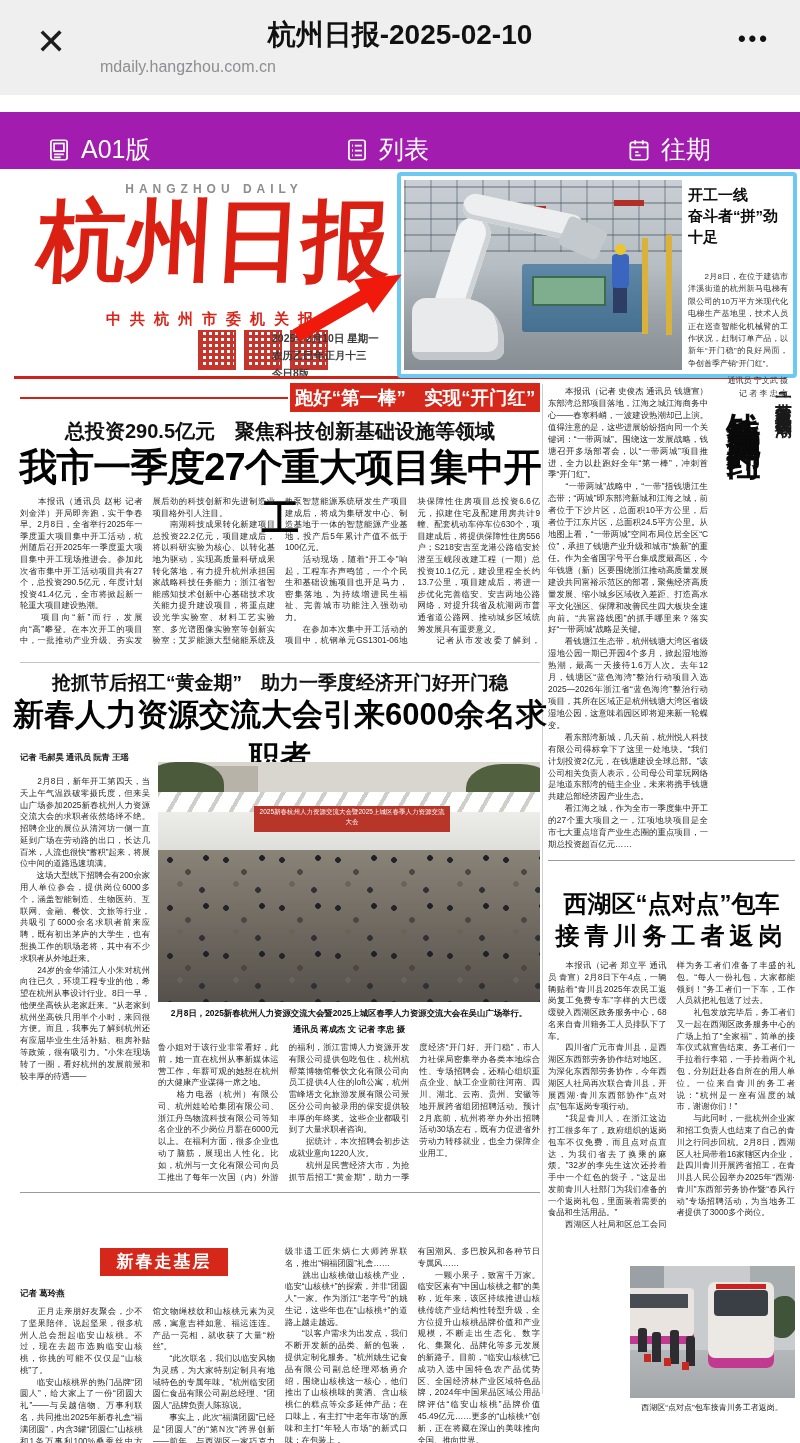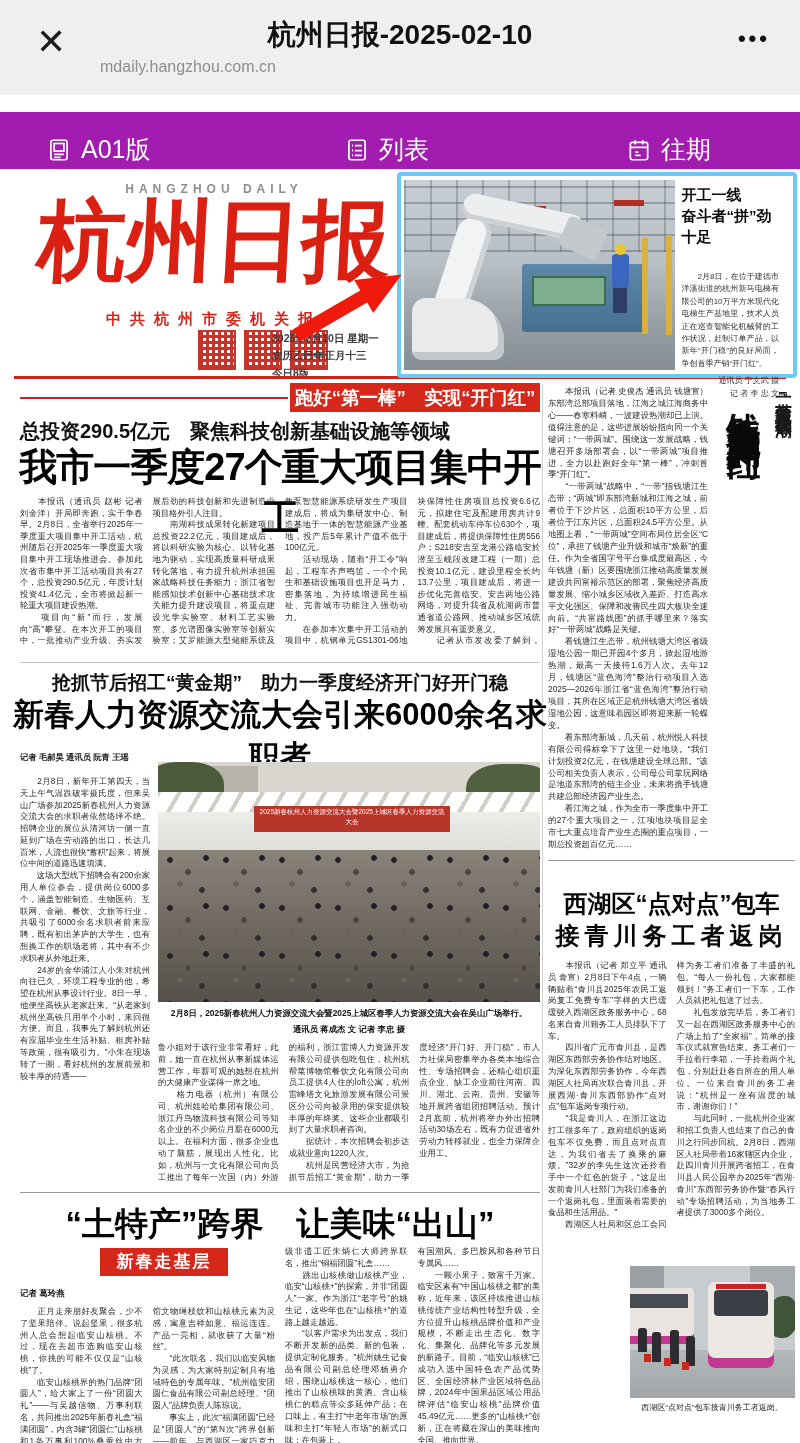--- a/index.html
+++ b/index.html
@@ -44,31 +44,31 @@
   .r-arm1{position:absolute;left:42px;top:36px;width:34px;height:102px;background:#f2f3f4;transform:rotate(18deg);border-radius:16px;box-shadow:inset -5px 0 0 #cfd3d6;}
   .r-arm2{position:absolute;left:58px;top:24px;width:122px;height:26px;background:#eceef0;transform:rotate(12deg);border-radius:12px;box-shadow:inset 0 -5px 0 #cdd1d4;}
   .r-wrist{position:absolute;left:158px;top:42px;width:42px;height:32px;background:#c4c9cd;transform:rotate(24deg);border-radius:5px;}
   .m-block{position:absolute;left:118px;top:84px;width:122px;height:68px;background:linear-gradient(#5e87a8,#46708f);border-radius:3px;}
   .m-tray{position:absolute;left:128px;top:96px;width:70px;height:26px;background:#7fae8e;border:2px solid #3d6b50;}
   .worker-body{position:absolute;left:208px;top:74px;width:17px;height:34px;background:#3a66c0;border-radius:4px;}
   .worker-head{position:absolute;left:211px;top:64px;width:11px;height:11px;background:#e8c531;border-radius:50%;}
   .worker-legs{position:absolute;left:209px;top:107px;width:14px;height:26px;background:#2e3d66;}
   .fence1{position:absolute;left:238px;top:58px;width:6px;height:96px;background:#d9b13b;}
   .fence2{position:absolute;left:262px;top:55px;width:6px;height:100px;background:#d9b13b;}
-  .ps-text{width:100px;padding:8px 14px 0 6px;}
+  .ps-text{width:100px;padding:8px 5px 0 6px;}
   .ps-title{font-size:15px;font-weight:900;color:#0c0c0c;line-height:1.4;}
   .ps-body{margin-top:24px;font-size:8px;line-height:1.55;color:#333;text-align:justify;white-space:pre-wrap;}
   .ps-credit{margin-top:5px;font-size:8px;color:#333;text-align:right;line-height:1.6;white-space:pre-wrap;}
   
   .anno-arrow{position:absolute;left:288px;top:116px;width:122px;height:38px;transform:rotate(-30deg);z-index:60;}
   
   .lead-line{position:absolute;left:20px;top:227px;width:268px;height:2px;background:#cf2318;}
   .lead-kicker{position:absolute;left:290px;top:213px;width:250px;height:29px;background:#d5271a;color:#fff;
                font-size:18.5px;font-weight:700;text-align:center;line-height:29px;}
-  .lead-subhead{position:absolute;left:20px;top:248px;width:520px;font-size:20px;font-weight:800;color:#111;}
+  .lead-subhead{position:absolute;left:20px;top:248px;width:520px;text-align:center;font-size:20px;font-weight:800;color:#111;}
   .lead-headline{position:absolute;left:10px;top:272px;width:540px;text-align:center;font-size:38px;font-weight:900;letter-spacing:-1px;color:#040404;}
   .lead-body{position:absolute;left:20px;top:326px;width:520px;height:162px;column-count:4;column-gap:10px;
              font-size:8.3px;line-height:1.4;text-align:justify;color:#2a2a2a;white-space:pre-wrap;overflow:hidden;}
   
   .vdiv{position:absolute;left:542px;top:214px;width:1px;height:1010px;background:#cfcfcf;}
   .qt-wrap{position:absolute;left:548px;top:216px;width:247px;height:470px;display:flex;justify-content:space-between;}
   .qt-body{width:160px;height:470px;font-size:8.4px;line-height:1.42;text-align:justify;color:#2a2a2a;white-space:pre-wrap;overflow:hidden;}
   .qt-headline{writing-mode:vertical-rl;width:52px;margin-left:7px;font-size:34px;font-weight:900;letter-spacing:3px;color:#0a0a0a;}
   .qt-kicker{writing-mode:vertical-rl;width:24px;margin-left:4px;font-size:16.5px;font-weight:700;color:#1a1a1a;letter-spacing:2px;}
   .hdiv-qt{position:absolute;left:548px;top:690px;width:247px;height:1px;background:#9a9a9a;}
@@ -297,21 +297,20 @@
     <div class="jf-crowd"></div>
   </div>
   <div class="jf-cap">2月8日，2025新春杭州人力资源交流大会暨2025上城区春季人力资源交流大会在吴山广场举行。</div>
   <div class="jf-credit">通讯员 蒋成杰 文 记者 李忠 摄</div>
   <div class="jf-bottom">鲁小姐对于该行业非常看好，此前，她一直在杭州从事新媒体运营工作，年薪可观的她想在杭州的大健康产业谋得一席之地。
 　　格力电器（杭州）有限公司、杭州娃哈哈集团有限公司、浙江丹鸟物流科技有限公司等知名企业的不少岗位月薪在6000元以上。在福利方面，很多企业也动了脑筋，展现出人性化。比如，杭州与一文化有限公司向员工推出了每年一次国（内）外游的福利，浙江雷博人力资源开发有限公司提供包吃包住，杭州杭帮菜博物馆餐饮文化有限公司向员工提供4人住的loft公寓，杭州雷峰塔文化旅游发展有限公司景区分公司向被录用的保安提供较丰厚的年终奖。这些企业都吸引到了大量求职者咨询。
 　　据统计，本次招聘会初步达成就业意向1220人次。
 　　杭州是民营经济大市，为抢抓节后招工“黄金期”，助力一季度经济“开门好、开门稳”，市人力社保局密集举办各类本地综合性、专场招聘会，还精心组织重点企业、缺工企业前往河南、四川、湖北、云南、贵州、安徽等地开展跨省组团招聘活动。预计2月底前，杭州将举办外出招聘活动30场左右，既有力促进省外劳动力转移就业，也全力保障企业用工。</div>
 
   <div class="hdiv-tc"></div>
-  <div class="tc-headline">“土特产”跨界　让美味“出山”</div>
   <div class="tc-badge">新春走基层</div>
   <div class="tc-byline">记者 葛玲燕</div>
   <div class="tc-cols">
     <div class="tc-col low">　　正月走亲朋好友聚会，少不了坚果陪伴。说起坚果，很多杭州人总会想起临安山核桃。不过，现在去超市选购临安山核桃，你挑的可能不仅仅是“山核桃”了。
 　　临安山核桃界的热门品牌“团圆人”，给大家上了一份“团圆大礼”——与吴越信物、万事利联名，共同推出2025年新春礼盒“福满团圆”，内含3罐“团圆仁”山核桃和1条万事利100%桑蚕丝中方巾，方巾以临安博物</div>
     <div class="tc-col low">馆文物绳枝纹和山核桃元素为灵感，寓意吉祥如意、福运连连。产品一亮相，就收获了大量“粉丝”。
 　　“此次联名，我们以临安风物为灵感，为大家特别定制具有地域特色的专属年味。”杭州临安团圆仁食品有限公司副总经理、“团圆人”品牌负责人陈琼说。
 　　事实上，此次“福满团圆”已经是“团圆人”的“第N次”跨界创新——前年，与西湖区一家巧克力企业合作，打造“心上仁”，大受情侣们欢迎；去年中秋节期间，又和国家</div>
     <div class="tc-col high">级非遗工匠朱炳仁大师跨界联名，推出“铜福团圆”礼盒……
 　　跳出山核桃做山核桃产业，临安“山核桃+”的探索，并非“团圆人”一家。作为浙江“老字号”的姚生记，这些年也在“山核桃+”的道路上越走越远。

